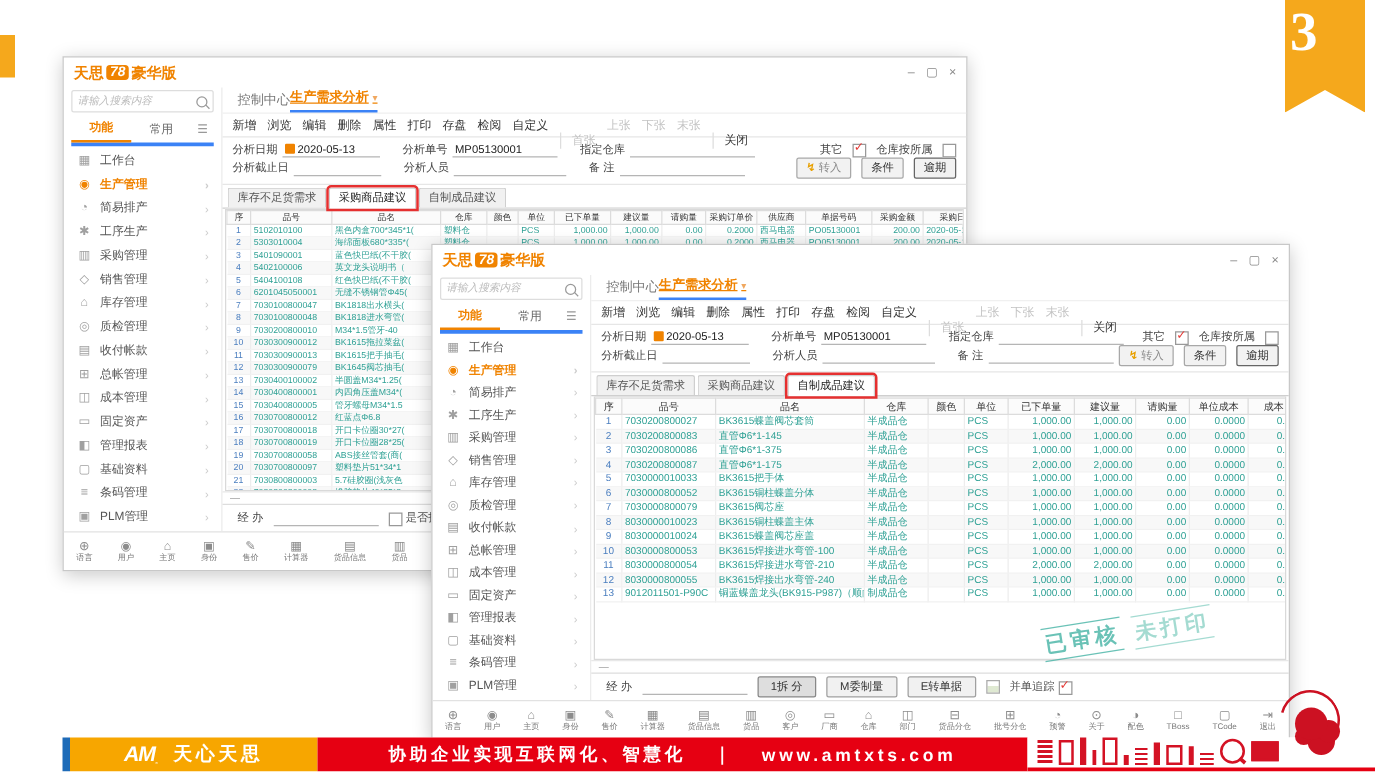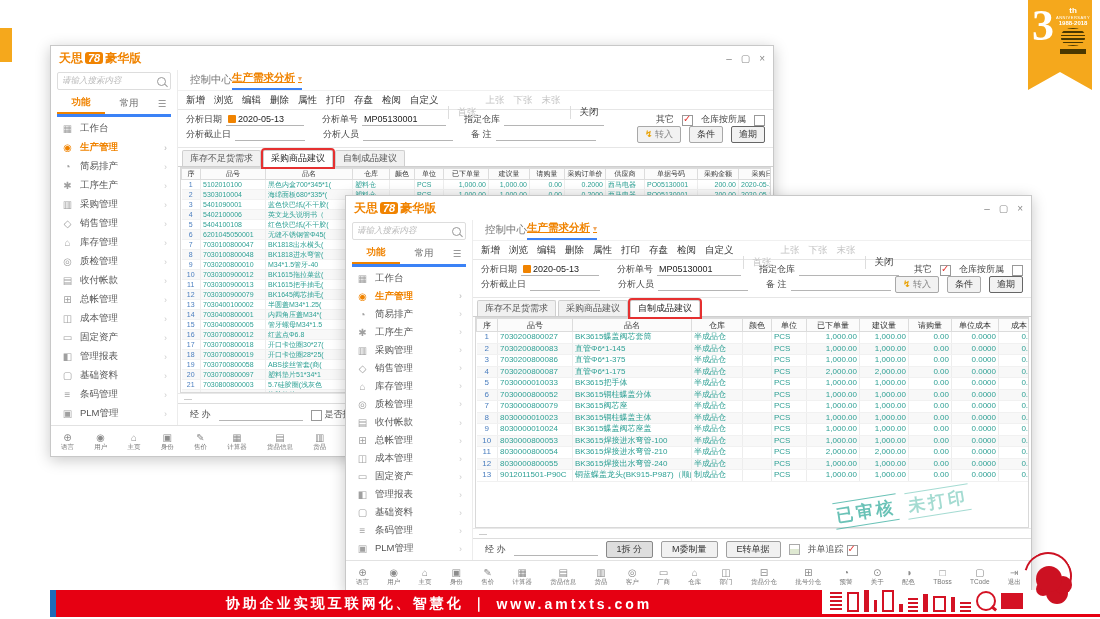--- a/index.html
+++ b/index.html
@@ -96,21 +96,21 @@
   .wm.ok{left:488px;top:302px;color:#45b3a5;opacity:.8;font-size:17px;border-top:1px solid #45b3a5;border-bottom:1px solid #45b3a5;padding:1px 2px;}
   .wm.np{left:560px;top:292px;color:#74c8ba;opacity:.65;font-size:17px;border-top:1px solid #74c8ba;border-bottom:1px solid #74c8ba;padding:1px 2px;}
   
   .banner{position:absolute;left:0;top:590px;width:1100px;height:27px;display:flex;z-index:20;background:#fff;}
   .bn-pad{width:50px;flex:0 0 50px;background:#fff;}
   .bn-blue{width:6px;flex:0 0 6px;background:#1e6bb8;}
   .bn-orange{flex:0 0 198px;background:#f7a600;color:#fff;display:flex;align-items:center;justify-content:center;gap:8px;}
   .bn-am{font-size:17px;font-weight:bold;font-style:italic;letter-spacing:-1px;}
   .bn-dot{font-size:7px;align-self:flex-end;margin:0 0 4px -8px;}
   .bn-co{font-size:15px;font-weight:bold;letter-spacing:3px;}
-  .bn-red{flex:1;background:#e60012;color:#fff;display:flex;align-items:center;justify-content:center;gap:8px;font-size:14px;font-weight:bold;letter-spacing:3px;}
+  .bn-red{flex:1;background:#e60012;color:#fff;display:flex;align-items:center;justify-content:center;gap:22px;font-size:14px;font-weight:bold;letter-spacing:3px;}
   .bn-art{flex:0 0 262px;background:#fff;position:relative;border-bottom:3px solid #e60012;display:flex;align-items:flex-end;gap:5px;padding:0 8px 2px;}
   .bld{background:#d41224;}
   .bld.striped{background:repeating-linear-gradient(#d41224 0 2px,#fff 2px 4px);}
   .bld.outlined{background:#fff;border:2px solid #d41224;}
   .lens{width:16px;height:16px;border:2.5px solid #d41224;border-radius:50%;position:relative;background:#fff;margin-bottom:1px;}
   .lens::after{content:"";position:absolute;width:6px;height:2.5px;background:#d41224;left:13px;top:14px;transform:rotate(40deg);}
   .board{width:18px;height:12px;border:2px solid #d41224;background:#d41224;margin-bottom:3px;}
   
   .badge{position:absolute;left:1028px;top:0;width:64px;height:90px;background:#f5a81c;z-index:30;color:#fff;
          clip-path:polygon(0 0,100% 0,100% 100%,50% 80%,0 100%);display:flex;padding:6px 4px 0;box-sizing:border-box;}
@@ -1310,20 +1310,25 @@
         <span class="l">退出</span>
       </span>
     </div>
   <span class="wm ok">已审核</span>
   <span class="wm np">未打印</span>
 </div>
 
 <div class="banner">
   <div class="bn-pad"></div>
   <div class="bn-blue"></div>
+  <div class="bn-orange">
+    <span class="bn-am">AM</span>
+      <span class="bn-dot">。</span>
+    <span class="bn-co">天心天思</span>
+  </div>
   <div class="bn-red">
     <span>协助企业实现互联网化、智慧化</span>
     <span>｜</span>
     <span>www.amtxts.com</span>
   </div>
   <div class="bn-art">
     <div class="bld striped" style="width:12px;height:20px"></div>
     <div class="bld outlined" style="width:8px;height:16px"></div>
     <div class="bld" style="width:5px;height:22px"></div>
     <div class="bld" style="width:3px;height:12px"></div>
@@ -1334,25 +1339,18 @@
     <div class="bld outlined" style="width:9px;height:12px"></div>
     <div class="bld" style="width:4px;height:15px"></div>
     <div class="bld striped" style="width:11px;height:10px"></div>
     <div class="lens"></div>
     <div class="board"></div>
   </div>
 </div>
 
 <div class="badge">
   <span class="three">3</span>
-  <span class="bcol">
-    <span class="bth">th</span>
-    <span class="bann">ANNIVERSARY</span>
-    <span class="byr">1988-2018</span>
-    <span class="bzero"></span>
-    <span class="bbar"></span>
-  </span>
 </div>
 
 <div class="cloud">
   <div class="arc"></div>
   <div class="c1"></div>
 </div>
 
 </body></html>

